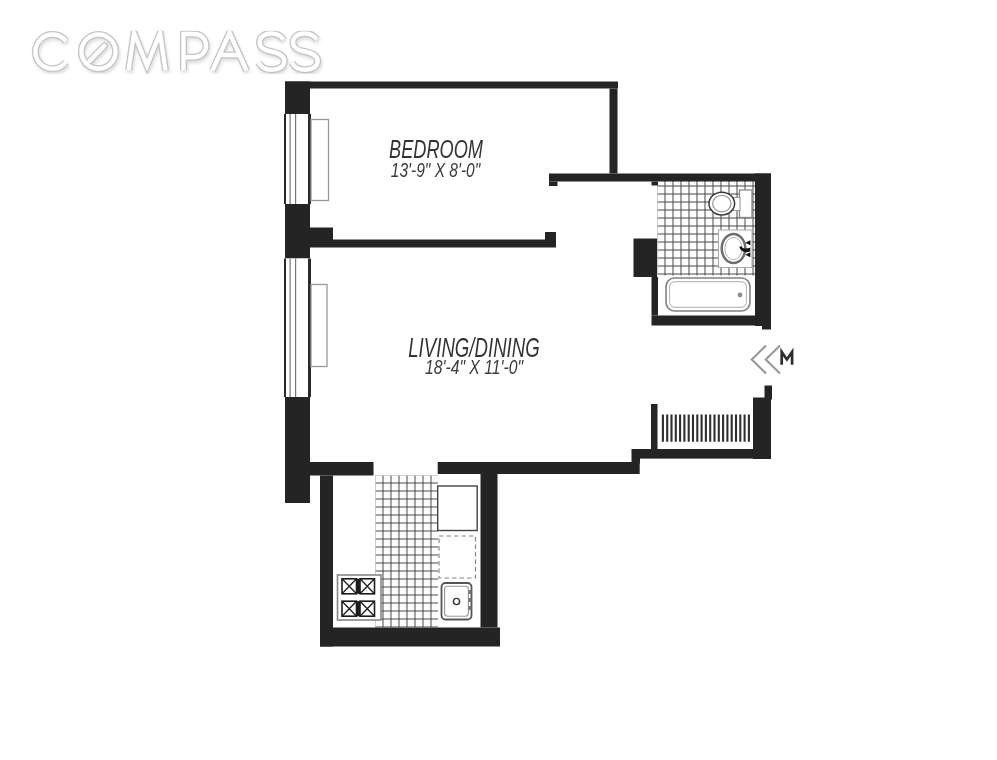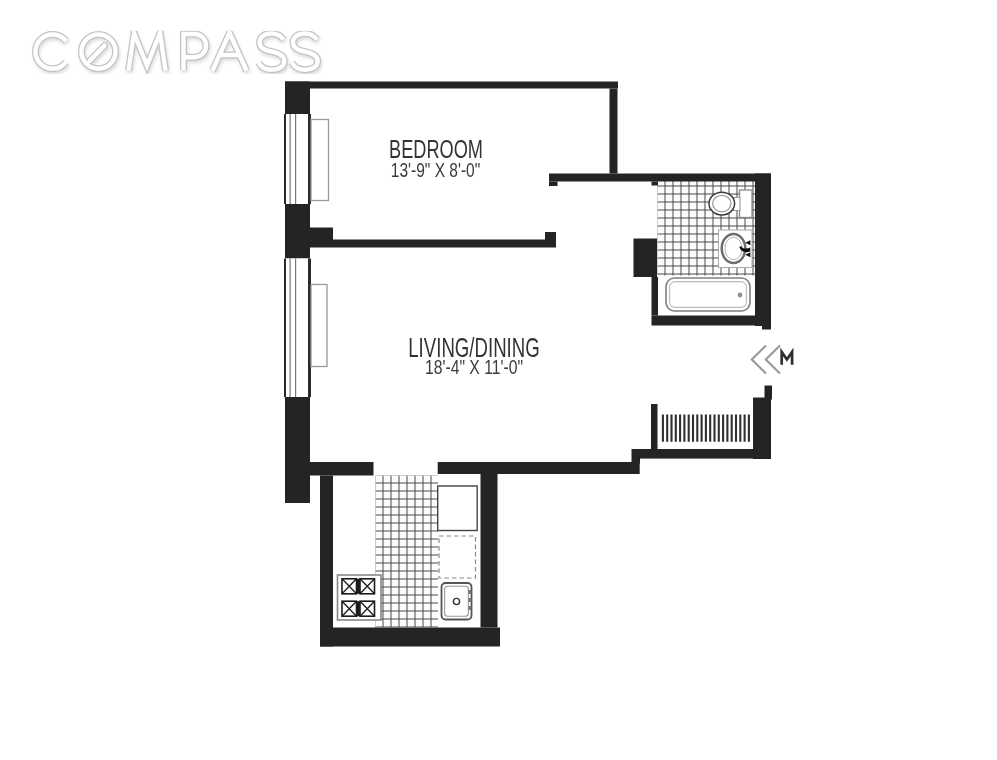--- a/index.html
+++ b/index.html
@@ -1,16 +1,16 @@
 <!DOCTYPE html>
 <html><head>
 <meta charset="utf-8">
 <style>
 html,body{margin:0;padding:0;background:#ffffff;}
-#page{position:relative;width:894px;height:760px;background:#ffffff;overflow:hidden;}
+#page{position:relative;width:894px;height:760px;background:#ffffff;overflow:hidden;font-style:italic;}
 svg text{font-family:"Liberation Sans",sans-serif;}
 </style>
 </head>
 <body>
 <div id="page">
 <svg width="997" height="760" viewBox="0 0 997 760">
 <defs>
   <pattern id="tileB" x="657.5" y="178.5" width="8" height="8" patternUnits="userSpaceOnUse">
     <rect width="8" height="8" fill="#fdfdfd"></rect>
     <path d="M0,7.5H8M7.5,0V8" stroke="#484848" stroke-width="1" fill="none"></path>

